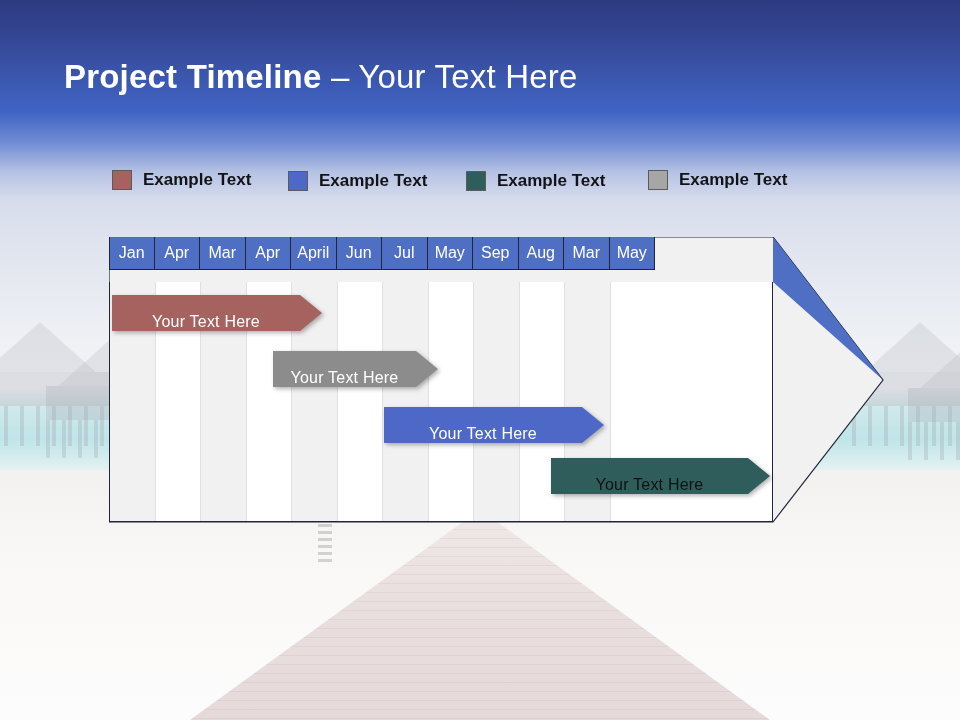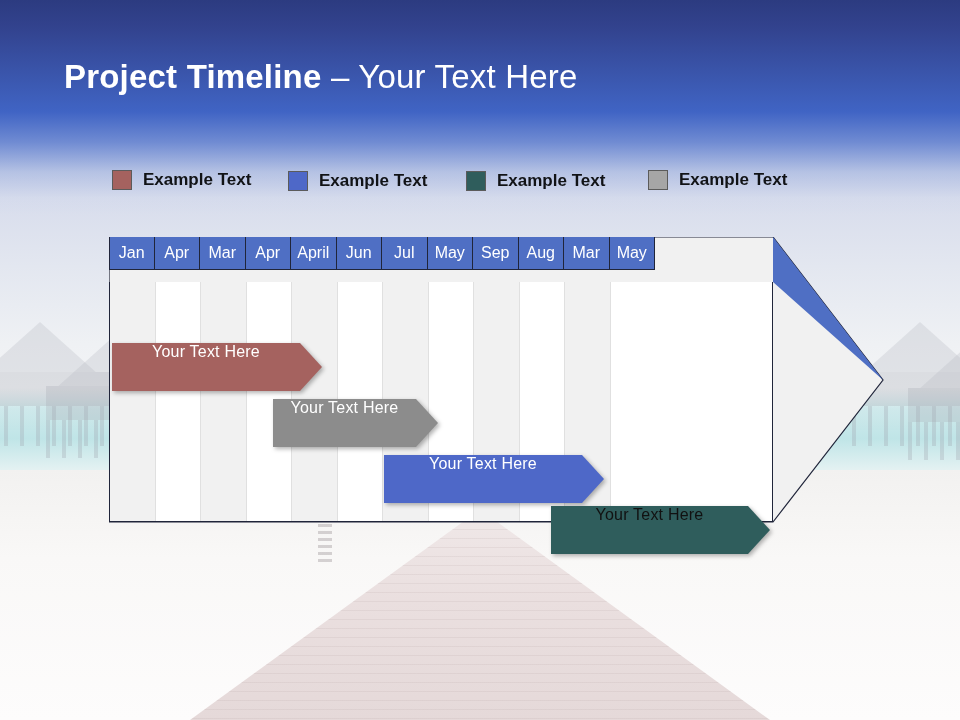--- a/index.html
+++ b/index.html
@@ -145,24 +145,23 @@
   .tl-col {
     width: 45.5px; height: 100%;
     border-right: 1px solid #e0e0e0;
   }
   .tl-col.shade { background: #f1f1f1; }
   .tl-col:last-child { border-right: 0; }
 
   
   .bar {
     position: absolute;
-    height: 48px;
-    display: flex; align-items: flex-start;
+    height: 36px;
+    display: flex; align-items: flex-end;
     filter: drop-shadow(2px 2px 2px rgba(0,0,0,0.30));
-    margin-top: 48px;
   }
   .bar .shape {
     position: absolute; inset: 0;
     clip-path: polygon(0 0, calc(100% - 22px) 0, 100% 50%, calc(100% - 22px) 100%, 0 100%);
   }
   .bar .bar-label {
     position: relative;
     width: 100%;
     text-align: center;
     padding-right: 22px;

